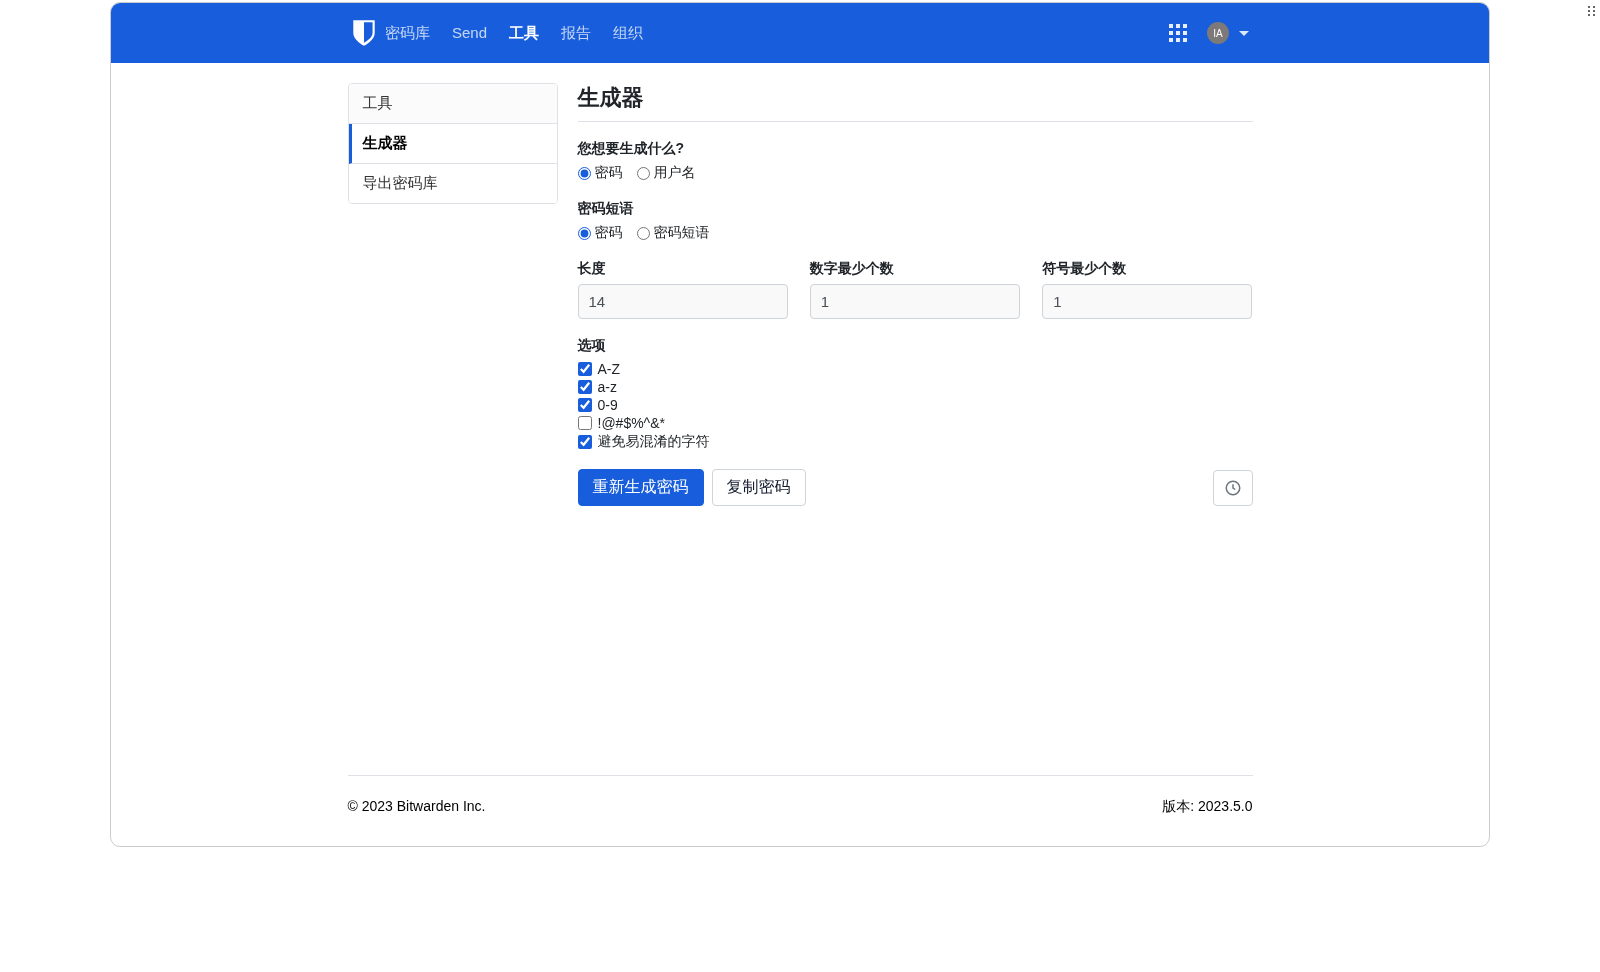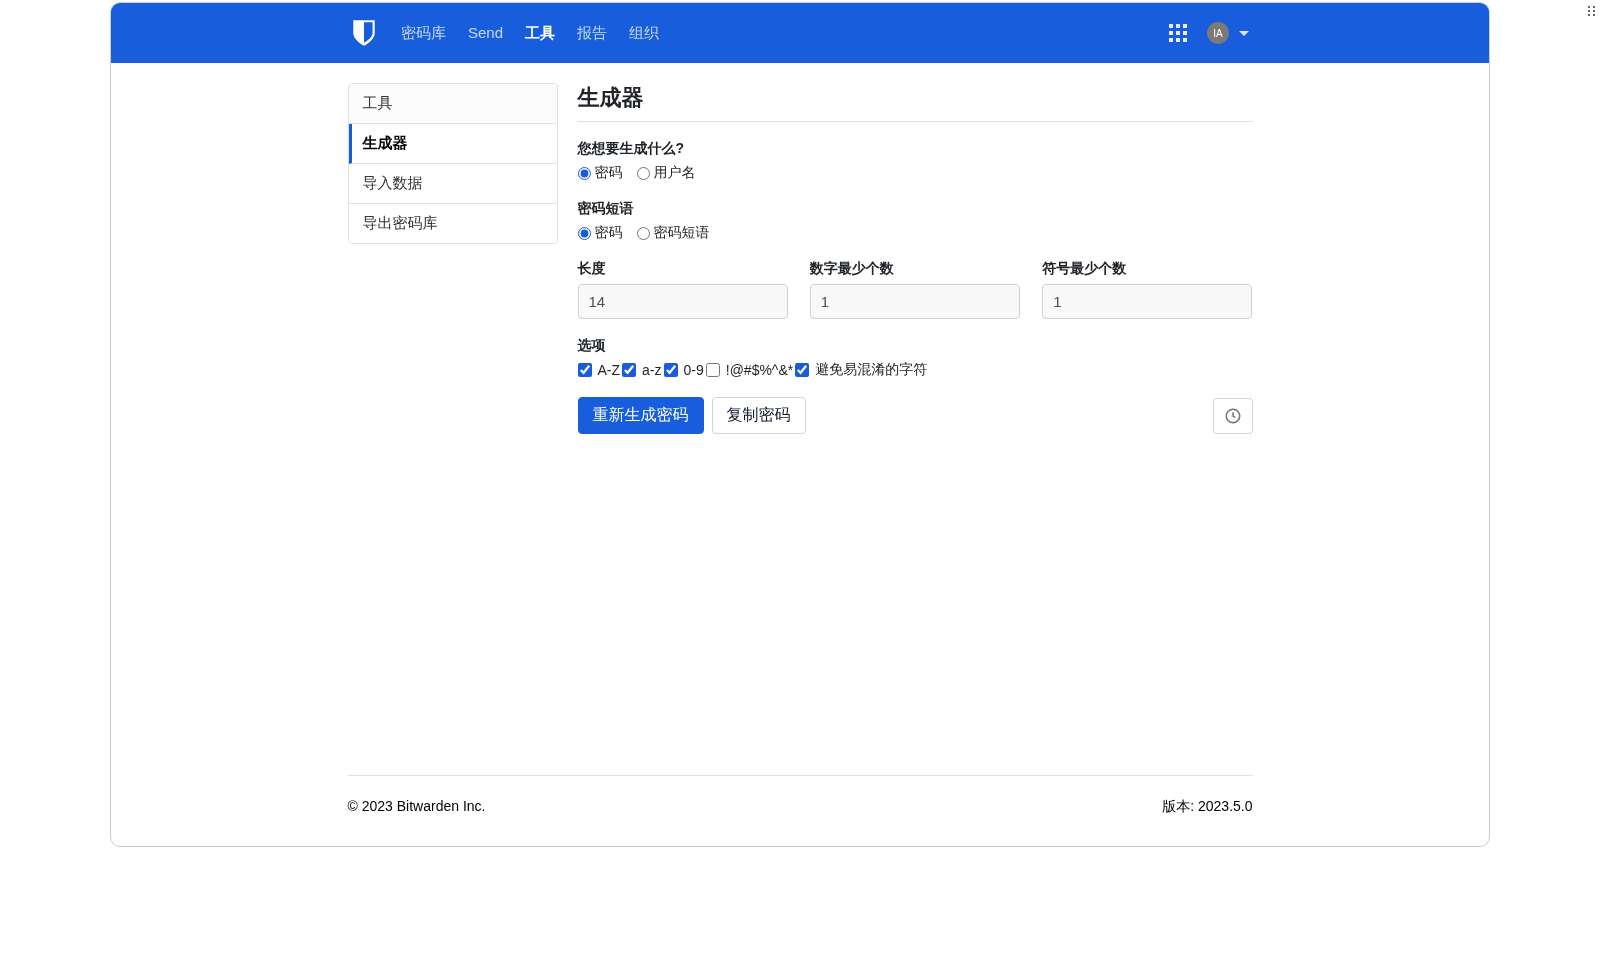--- a/index.html
+++ b/index.html
@@ -25,21 +25,21 @@
   background: #175ddc;
   height: 60px;
   display: flex;
   align-items: center;
   padding: 0 40px 0 40px;
   justify-content: space-between;
 }
 .header-left {
   display: flex;
   align-items: center;
-  gap: 24px;
+  gap: 8px;
   margin-left: 200px;
 }
 .logo {
   width: 26px;
   height: 30px;
   fill: #fff;
 }
 .nav {
   display: flex;
   gap: 22px;
@@ -164,21 +164,21 @@
   width: 100%;
   padding: 8px 10px;
   border: 1px solid #ced4da;
   border-radius: 4px;
   font-size: 15px;
   background: #f9f9f9;
   color: #495057;
 }
 .check-list {
   display: flex;
-  flex-direction: row;
+  flex-direction: column;
   gap: 2px;
 }
 .check-list label {
   display: flex; align-items: center; gap: 6px; font-size: 14px; cursor: pointer;
 }
 input[type="checkbox"] { accent-color: #175ddc; width: 14px; height: 14px; }
 input[type="radio"] { accent-color: #175ddc; }
 .btn-row {
   display: flex;
   gap: 8px;
@@ -269,21 +269,20 @@
       <div class="avatar">IA</div>
       <div class="caret-down"></div>
     </div>
   </div>
 
   <div class="container">
     <div class="sidebar">
       <div class="sidebar-box">
         <div class="sidebar-header">工具</div>
         <div class="sidebar-item active">生成器</div>
-        <div class="sidebar-item">导入数据</div>
         <div class="sidebar-item">导出密码库</div>
       </div>
     </div>
 
     <div class="main">
       <h1>生成器</h1>
 
 
       <div class="form-group">
         <span class="label">您想要生成什么?</span>

